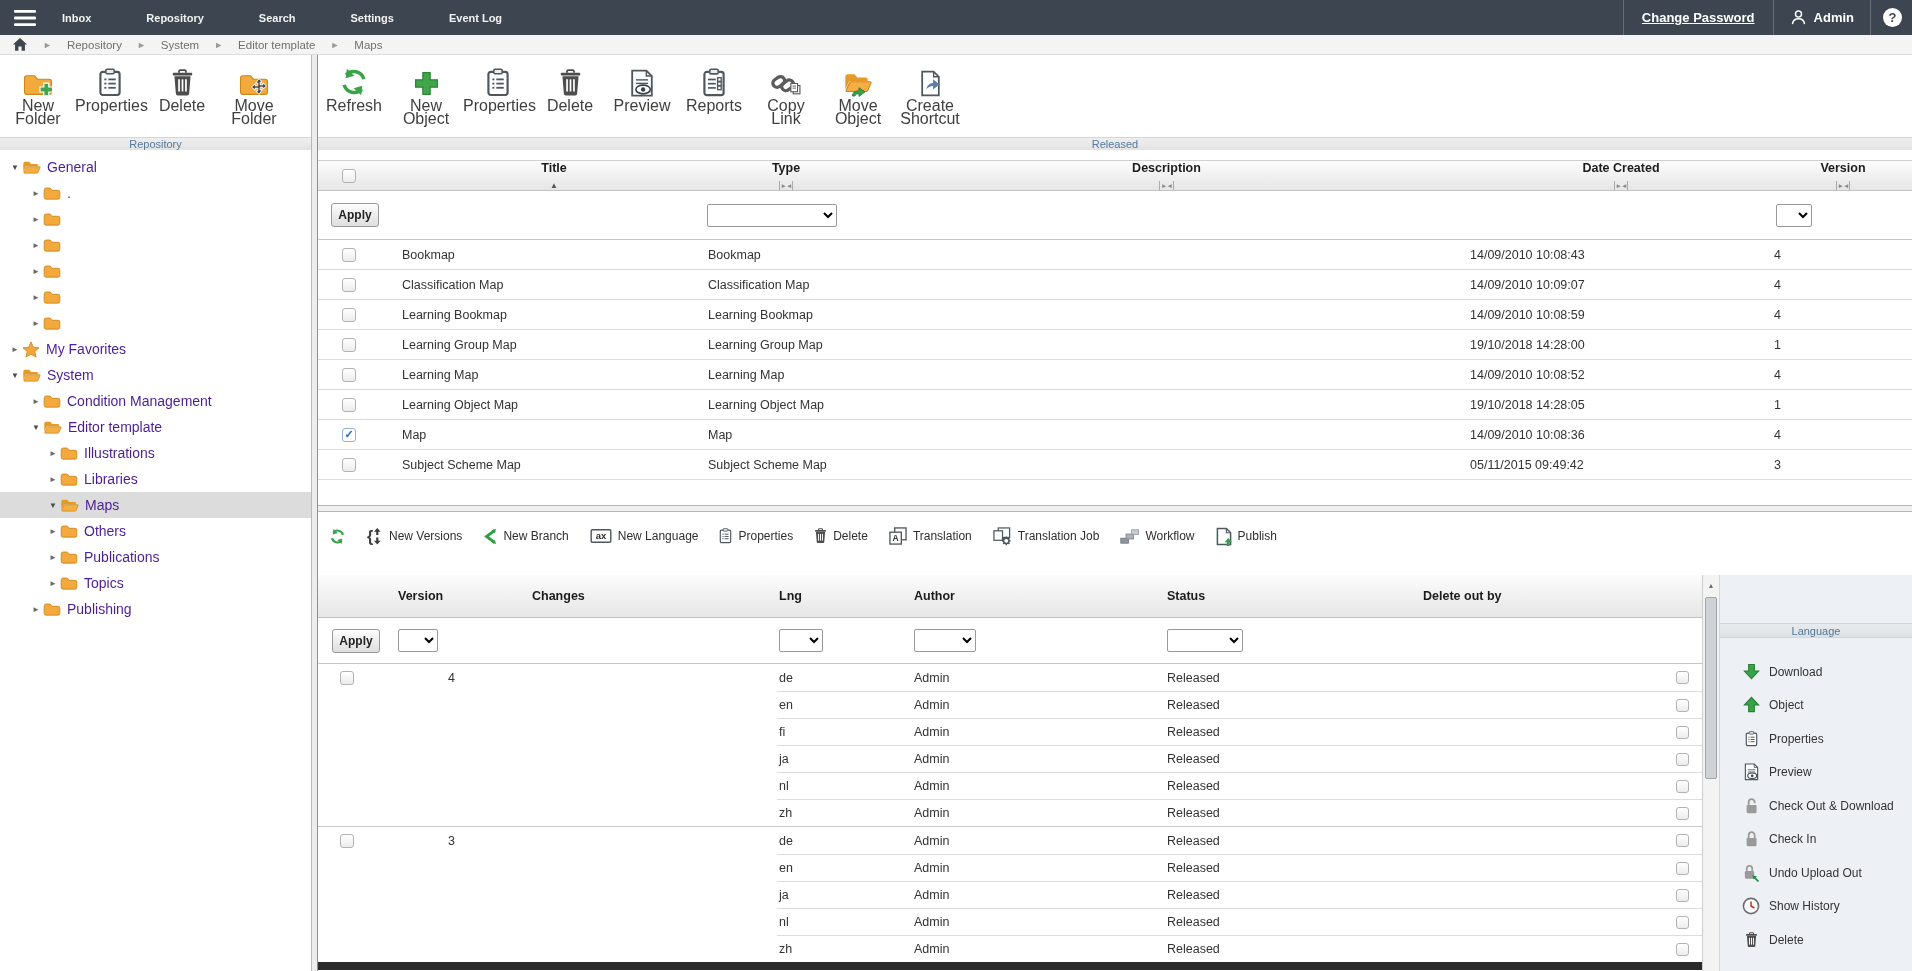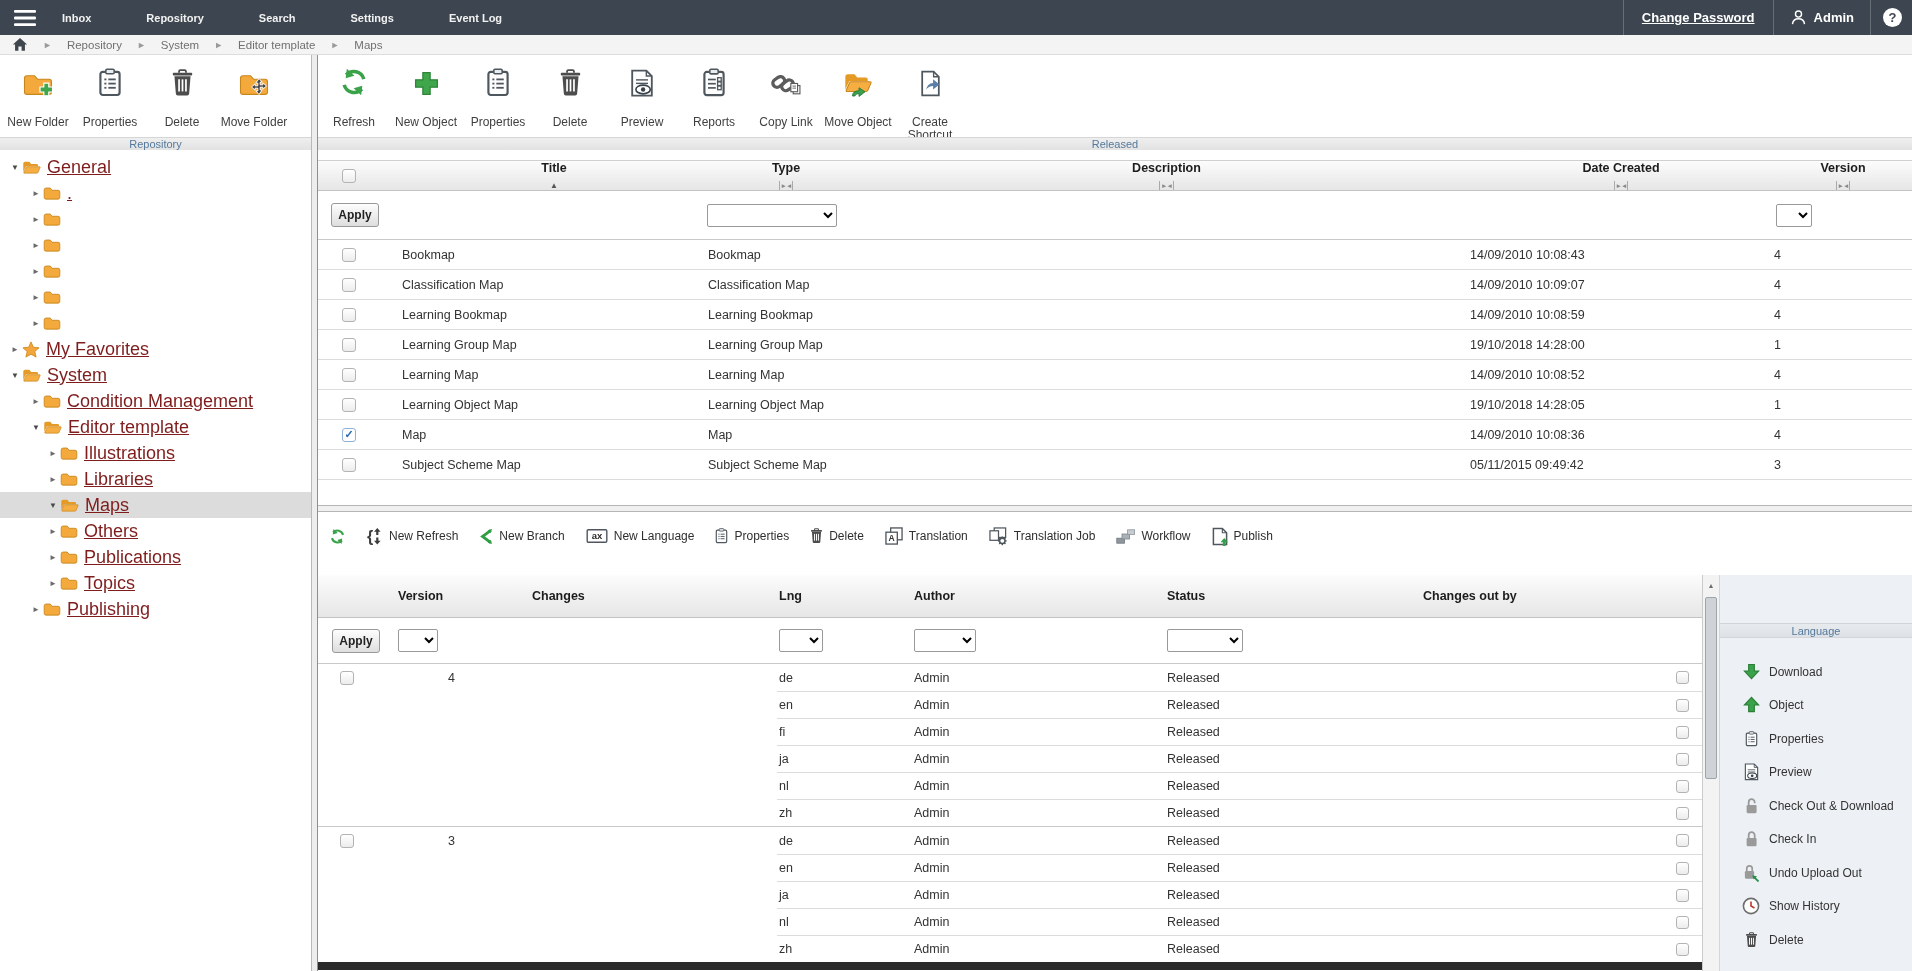--- a/index.html
+++ b/index.html
@@ -25,42 +25,42 @@
   .breadcrumb{position:absolute;left:0;top:35px;width:100%;height:20px;background:#f4f4f4;
               border-bottom:1px solid #ddd;display:flex;align-items:center;padding-left:12px;gap:15px;}
   .bc-sep{color:#9a9a9a;font-size:9px;}
   .bc-item{color:#707070;font-size:11.5px;cursor:pointer;white-space:nowrap;}
 
   
   .left-toolbar{position:absolute;left:2px;top:55px;width:309px;height:82px;display:flex;padding-top:6px;}
   .main-toolbar{position:absolute;left:318px;top:55px;right:0;height:82px;display:flex;padding-top:6px;}
   .tb-btn{width:72px;display:flex;flex-direction:column;align-items:center;cursor:pointer;}
   .tb-btn .ic{height:36px;display:flex;align-items:flex-end;justify-content:center;}
-  .tb-btn .lbl{margin-top:19px;font-size:12px;line-height:13px;color:#3f3f3f;text-align:center;width:70px;}
+  .tb-btn .lbl{margin-top:2px;font-size:16px;line-height:13px;color:#3f3f3f;text-align:center;width:70px;}
 
   .section-bar{position:absolute;height:13px;top:137px;background:linear-gradient(#efefef,#e2e2e2);
                border-top:1px solid #d6d6d6;font-size:11px;color:#54799c;
                display:flex;align-items:center;justify-content:center;}
   .sb-left{left:0;width:311px;}
   .sb-main{left:318px;right:0;}
 
   
   .v-splitter{position:absolute;left:311px;top:55px;bottom:0;width:7px;background:#ededed;
               border-left:1px solid #b9b9b9;border-right:1px solid #8f8f8f;}
   .h-splitter{position:absolute;left:318px;right:0;top:505px;height:7px;background:#f0f0f0;
               border-top:1px solid #b5b5b5;border-bottom:1px solid #b5b5b5;}
 
   
   .sidebar{position:absolute;left:0;top:150px;width:311px;bottom:0;background:#fff;padding-top:4px;}
   .tree-row{height:26px;display:flex;align-items:center;cursor:pointer;white-space:nowrap;}
   .tree-row.selected{background:#dcdcdc;}
   .tw{width:14px;display:flex;justify-content:center;flex:none;}
   .caret-open{font-size:8px;color:#4a4a4a;}
   .caret-closed{font-size:8px;color:#6b6b6b;}
-  .tree-label{margin-left:6px;font-size:18px;color:#7f1d1d;text-decoration:underline;}
+  .tree-label{margin-left:6px;font-size:14px;color:#4c1d95;}
 
   
   .objects-area{position:absolute;left:318px;top:150px;right:0;height:355px;background:#fff;}
   .obj-grid{display:grid;grid-template-columns:62px 326px 158px 603px 305px 1fr;align-items:center;}
   .obj-header{margin-top:10px;height:31px;background:linear-gradient(#fcfcfc,#e6e6e6);
               border-top:1px solid #d0d0d0;border-bottom:1px solid #c3c3c3;}
   .hcell{display:flex;align-items:center;gap:6px;font-size:12.5px;font-weight:bold;color:#1c1c1c;cursor:pointer;flex-direction:column;}
   .sort-asc{font-size:8px;color:#555;}
   .sort-both{font-size:6.5px;color:#8a8a8a;letter-spacing:-1px;border-left:1px solid #aaa;border-right:1px solid #aaa;
              padding:0 1px;line-height:9px;}
@@ -699,21 +699,21 @@
         </span>
       </div>
       <div class="vt-btn">
         <span class="ic">
           <svg width="16" height="18" viewBox="0 0 16 18" xmlns="http://www.w3.org/2000/svg">
             <text x="0" y="14.5" font-family="Liberation Sans" font-size="16" font-weight="bold" fill="#3d3d3d">{</text>
             <path d="M10.3 1 L13.6 4.7 H11.4 V8 H9.2 V4.7 H7 Z" fill="#3d3d3d"></path>
             <path d="M10.3 17.4 L7 13.7 H9.2 V10.4 H11.4 V13.7 H13.6 Z" fill="#3d3d3d"></path>
           </svg>
         </span>
-        <span>New Refresh</span>
+        <span>New Versions</span>
       </div>
       <div class="vt-btn">
         <span class="ic">
           <svg width="14" height="15" viewBox="0 0 13 15" xmlns="http://www.w3.org/2000/svg">
             <path d="M11.3 1.4 L3 7.5 L11.3 13.6" fill="none" stroke="#2f9e44" stroke-width="2.8"></path>
             <path d="M12.6 0 L8.2 1.2 L11 4.2 Z" fill="#2f9e44"></path>
             <path d="M12.6 15 L8.2 13.8 L11 10.8 Z" fill="#2f9e44"></path>
           </svg>
         </span>
         <span>New Branch</span>
@@ -810,21 +810,21 @@
     </div>
 
   <div class="versions-wrap">
     <div class="ver-grid ver-header" id="ver-header">
         <div></div>
         <div class="hc first">Version</div>
         <div class="hc">Changes</div>
         <div class="hc">Lng</div>
         <div class="hc">Author</div>
         <div class="hc">Status</div>
-        <div class="hc">Changes out by</div>
+        <div class="hc">Delete out by</div>
         <div></div>
       </div>
     <div class="ver-grid ver-filter" id="ver-filter">
         <div><button class="apply-btn" style="margin-left: 14px;">Apply</button></div>
         <div><select style="width: 40px; margin-left: 10px;"></select></div>
         <div></div>
         <div><select style="width: 44px; margin-left: 2px;"></select></div>
         <div><select style="width: 62px; margin-left: 2px;"></select></div>
         <div><select style="width: 76px; margin-left: 2px;"></select></div>
         <div></div>

